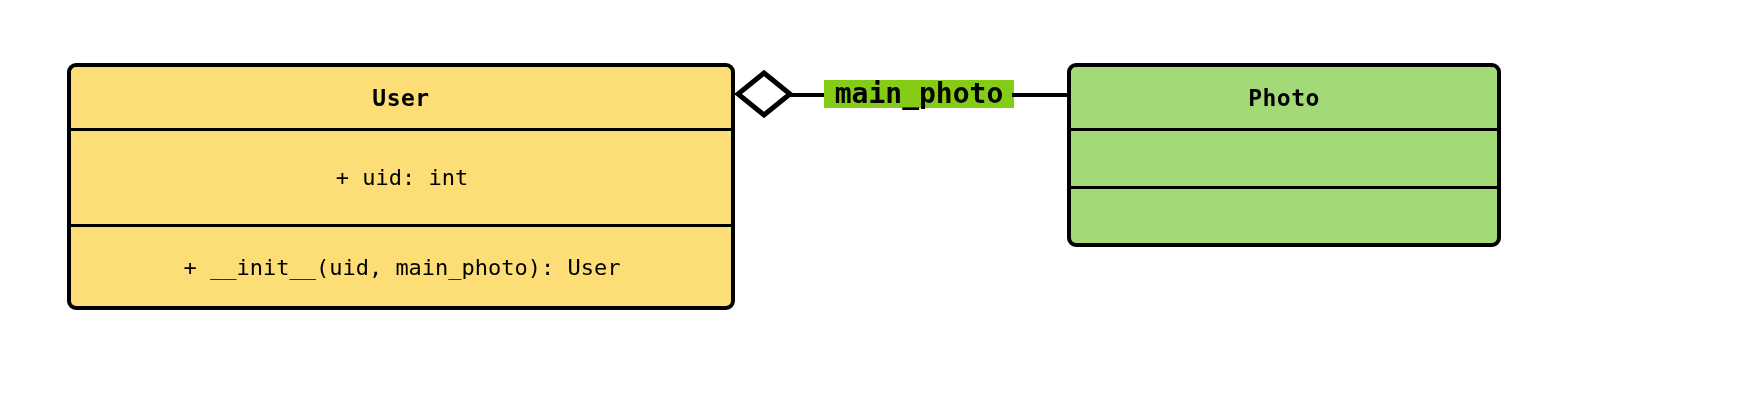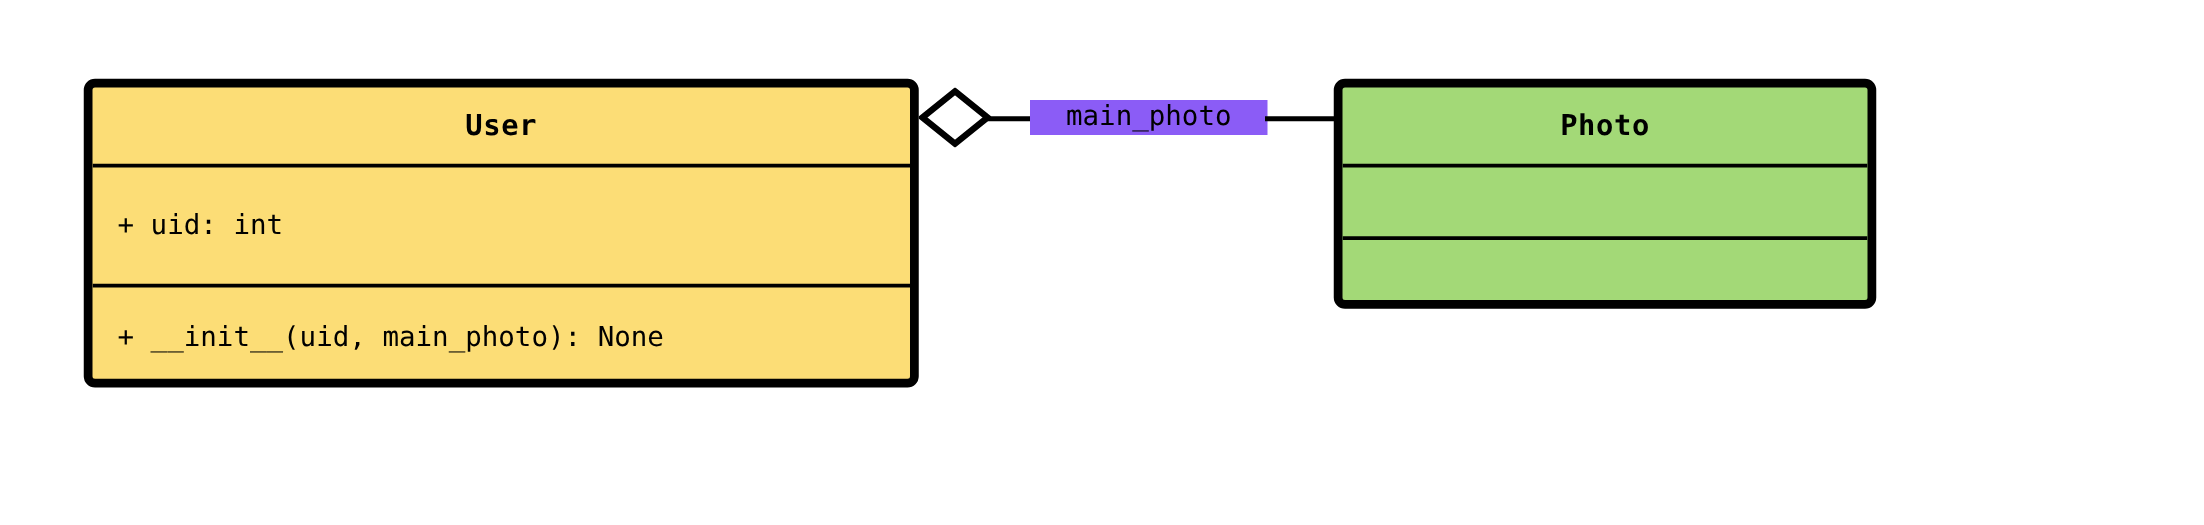--- a/index.html
+++ b/index.html
@@ -19,29 +19,30 @@
     position: absolute;
     left: 0; top: 0;
     width: 1763px;
     height: 420px;
   }
 
   
   .uml-class {
     position: absolute;
     box-sizing: border-box;
-    border: 7px solid #000000;
+    border: 4px solid #000000;
     border-radius: 9px;
     overflow: hidden;
     background: #ffffff;
   }
 
   .uml-compartment {
     box-sizing: border-box;
     position: relative;
+    text-align: center;
   }
   .uml-compartment + .uml-compartment {
     border-top: 3px solid #000000;
   }
 
   .uml-title {
     text-align: center;
     font-weight: bold;
     font-size: 23px;
     letter-spacing: 0.5px;
@@ -108,41 +109,42 @@
     width: 58px;
     height: 48px;
   }
 
   #assoc-label {
     position: absolute;
     left: 824px;
     top: 80px;
     width: 190px;
     text-align: center;
-    font-size: 22px;
+    font-size: 28px;
     line-height: 28px;
     color: #000000;
-    background: #8b5cf6;
+    background: #84cc16;
     white-space: pre;
+    font-weight: bold;
   }
 </style>
 </head>
 <body>
 
 <div id="diagram-canvas">
 
   <div class="uml-class" id="class-user">
     <div class="uml-compartment uml-title c-title">User</div>
 
     <div class="uml-compartment uml-members c-attrs">
       <div class="member-line">+ uid: int</div>
     </div>
 
     <div class="uml-compartment uml-members c-methods">
-      <div class="member-line">+ __init__(uid, main_photo): None</div>
+      <div class="member-line">+ __init__(uid, main_photo): User</div>
     </div>
   </div>
 
   <div class="assoc-line" id="assoc-line-left"></div>
 
   <div id="aggregation-diamond">
     <svg width="58" height="48" viewBox="0 0 58 48" xmlns="http://www.w3.org/2000/svg">
       <polygon points="29,3 55,24 29,45 3,24" fill="#ffffff" stroke="#000000" stroke-width="5" stroke-linejoin="miter"></polygon>
     </svg>
   </div>

